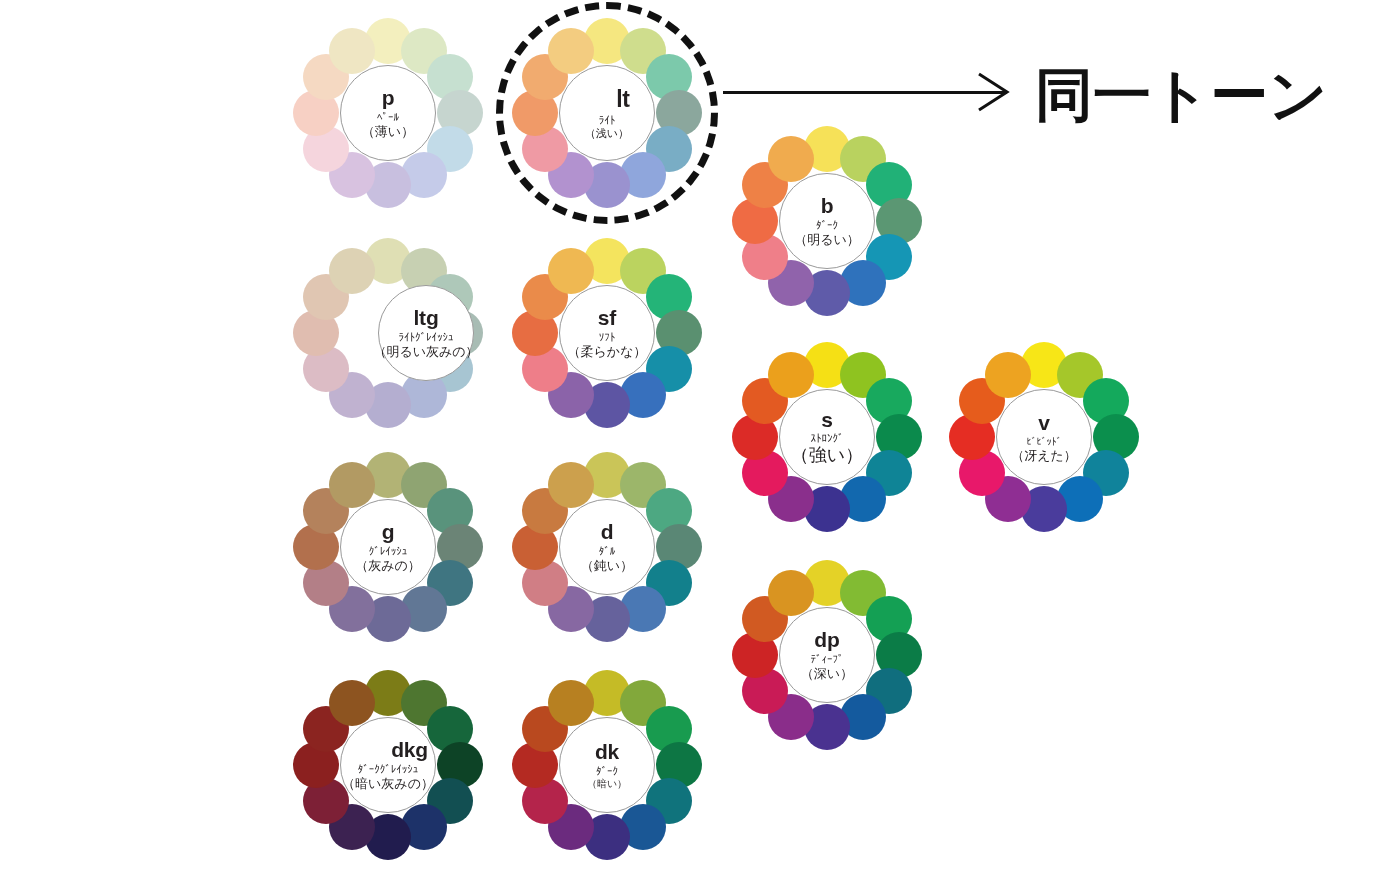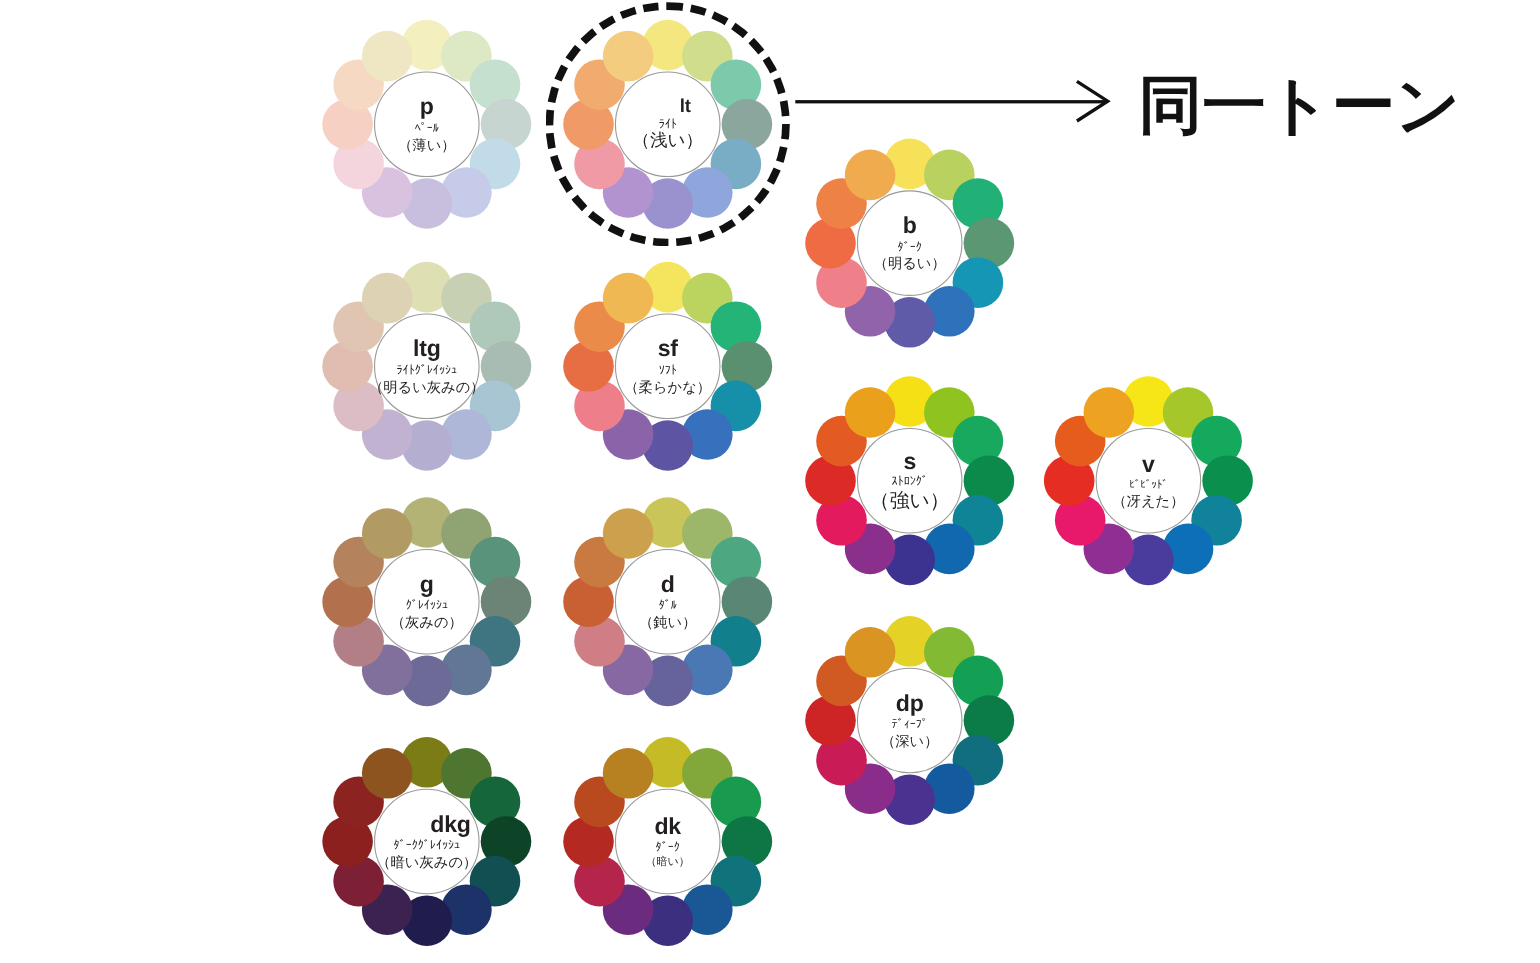--- a/index.html
+++ b/index.html
@@ -112,23 +112,23 @@
         <div class="swatch" title="#79adc5" style="left: 157.354px; top: 131px; width: 46px; height: 46px; background: rgb(121, 173, 197);"></div>
         <div class="swatch" title="#8fa6dc" style="left: 131px; top: 157.354px; width: 46px; height: 46px; background: rgb(143, 166, 220);"></div>
         <div class="swatch" title="#9a92cf" style="left: 95px; top: 167px; width: 46px; height: 46px; background: rgb(154, 146, 207);"></div>
         <div class="swatch" title="#b292cf" style="left: 59px; top: 157.354px; width: 46px; height: 46px; background: rgb(178, 146, 207);"></div>
         <div class="swatch" title="#ef9aa4" style="left: 32.6462px; top: 131px; width: 46px; height: 46px; background: rgb(239, 154, 164);"></div>
         <div class="swatch" title="#f09a68" style="left: 23px; top: 95px; width: 46px; height: 46px; background: rgb(240, 154, 104);"></div>
         <div class="swatch" title="#f1ab6f" style="left: 32.6462px; top: 59px; width: 46px; height: 46px; background: rgb(241, 171, 111);"></div>
         <div class="swatch" title="#f3cc80" style="left: 59px; top: 32.6462px; width: 46px; height: 46px; background: rgb(243, 204, 128);"></div>
       </div>
       <div class="hub" style="width: 94px; height: 94px;">
-        <div class="code" style="font-size: 17px; margin-left: 32px;">lt</div>
+        <div class="code" style="font-size: 23px; margin-left: 32px;">lt</div>
         <div class="kana" style="font-size: 11px;">ﾗｲﾄ</div>
-        <div class="jp" style="font-size: 16px;">（浅い）</div>
+        <div class="jp" style="font-size: 11px;">（浅い）</div>
       </div>
     </div>
     <div class="wheel" style="left: 732px; top: 126px; width: 190px; height: 190px;">
       <div class="ring">
         <div class="swatch" title="#f6e158" style="left: 95px; top: 23px; width: 46px; height: 46px; background: rgb(246, 225, 88);"></div>
         <div class="swatch" title="#b9d25f" style="left: 131px; top: 32.6462px; width: 46px; height: 46px; background: rgb(185, 210, 95);"></div>
         <div class="swatch" title="#21b177" style="left: 157.354px; top: 59px; width: 46px; height: 46px; background: rgb(33, 177, 119);"></div>
         <div class="swatch" title="#5b9773" style="left: 167px; top: 95px; width: 46px; height: 46px; background: rgb(91, 151, 115);"></div>
         <div class="swatch" title="#1596b5" style="left: 157.354px; top: 131px; width: 46px; height: 46px; background: rgb(21, 150, 181);"></div>
         <div class="swatch" title="#2f72bc" style="left: 131px; top: 157.354px; width: 46px; height: 46px; background: rgb(47, 114, 188);"></div>
@@ -153,21 +153,21 @@
         <div class="swatch" title="#a8bcb4" style="left: 167px; top: 95px; width: 46px; height: 46px; background: rgb(168, 188, 180);"></div>
         <div class="swatch" title="#a7c5d2" style="left: 157.354px; top: 131px; width: 46px; height: 46px; background: rgb(167, 197, 210);"></div>
         <div class="swatch" title="#aeb7d8" style="left: 131px; top: 157.354px; width: 46px; height: 46px; background: rgb(174, 183, 216);"></div>
         <div class="swatch" title="#b4aed0" style="left: 95px; top: 167px; width: 46px; height: 46px; background: rgb(180, 174, 208);"></div>
         <div class="swatch" title="#c0b2d0" style="left: 59px; top: 157.354px; width: 46px; height: 46px; background: rgb(192, 178, 208);"></div>
         <div class="swatch" title="#dcbcc5" style="left: 32.6462px; top: 131px; width: 46px; height: 46px; background: rgb(220, 188, 197);"></div>
         <div class="swatch" title="#e0bdb0" style="left: 23px; top: 95px; width: 46px; height: 46px; background: rgb(224, 189, 176);"></div>
         <div class="swatch" title="#e0c6b2" style="left: 32.6462px; top: 59px; width: 46px; height: 46px; background: rgb(224, 198, 178);"></div>
         <div class="swatch" title="#ddd2b4" style="left: 59px; top: 32.6462px; width: 46px; height: 46px; background: rgb(221, 210, 180);"></div>
       </div>
-      <div class="hub" style="width: 94px; height: 94px;">
+      <div class="hub" style="width: 94px; height: 94px; margin-left: 38px;">
         <div class="code" style="font-size: 21px;">ltg</div>
         <div class="kana" style="font-size: 11px;">ﾗｲﾄｸﾞﾚｲｯｼｭ</div>
         <div class="jp" style="font-size: 13px;">（明るい灰みの）</div>
       </div>
     </div>
     <div class="wheel" style="left: 512px; top: 238px; width: 190px; height: 190px;">
       <div class="ring">
         <div class="swatch" title="#f4e45e" style="left: 95px; top: 23px; width: 46px; height: 46px; background: rgb(244, 228, 94);"></div>
         <div class="swatch" title="#bbd35f" style="left: 131px; top: 32.6462px; width: 46px; height: 46px; background: rgb(187, 211, 95);"></div>
         <div class="swatch" title="#24b478" style="left: 157.354px; top: 59px; width: 46px; height: 46px; background: rgb(36, 180, 120);"></div>

